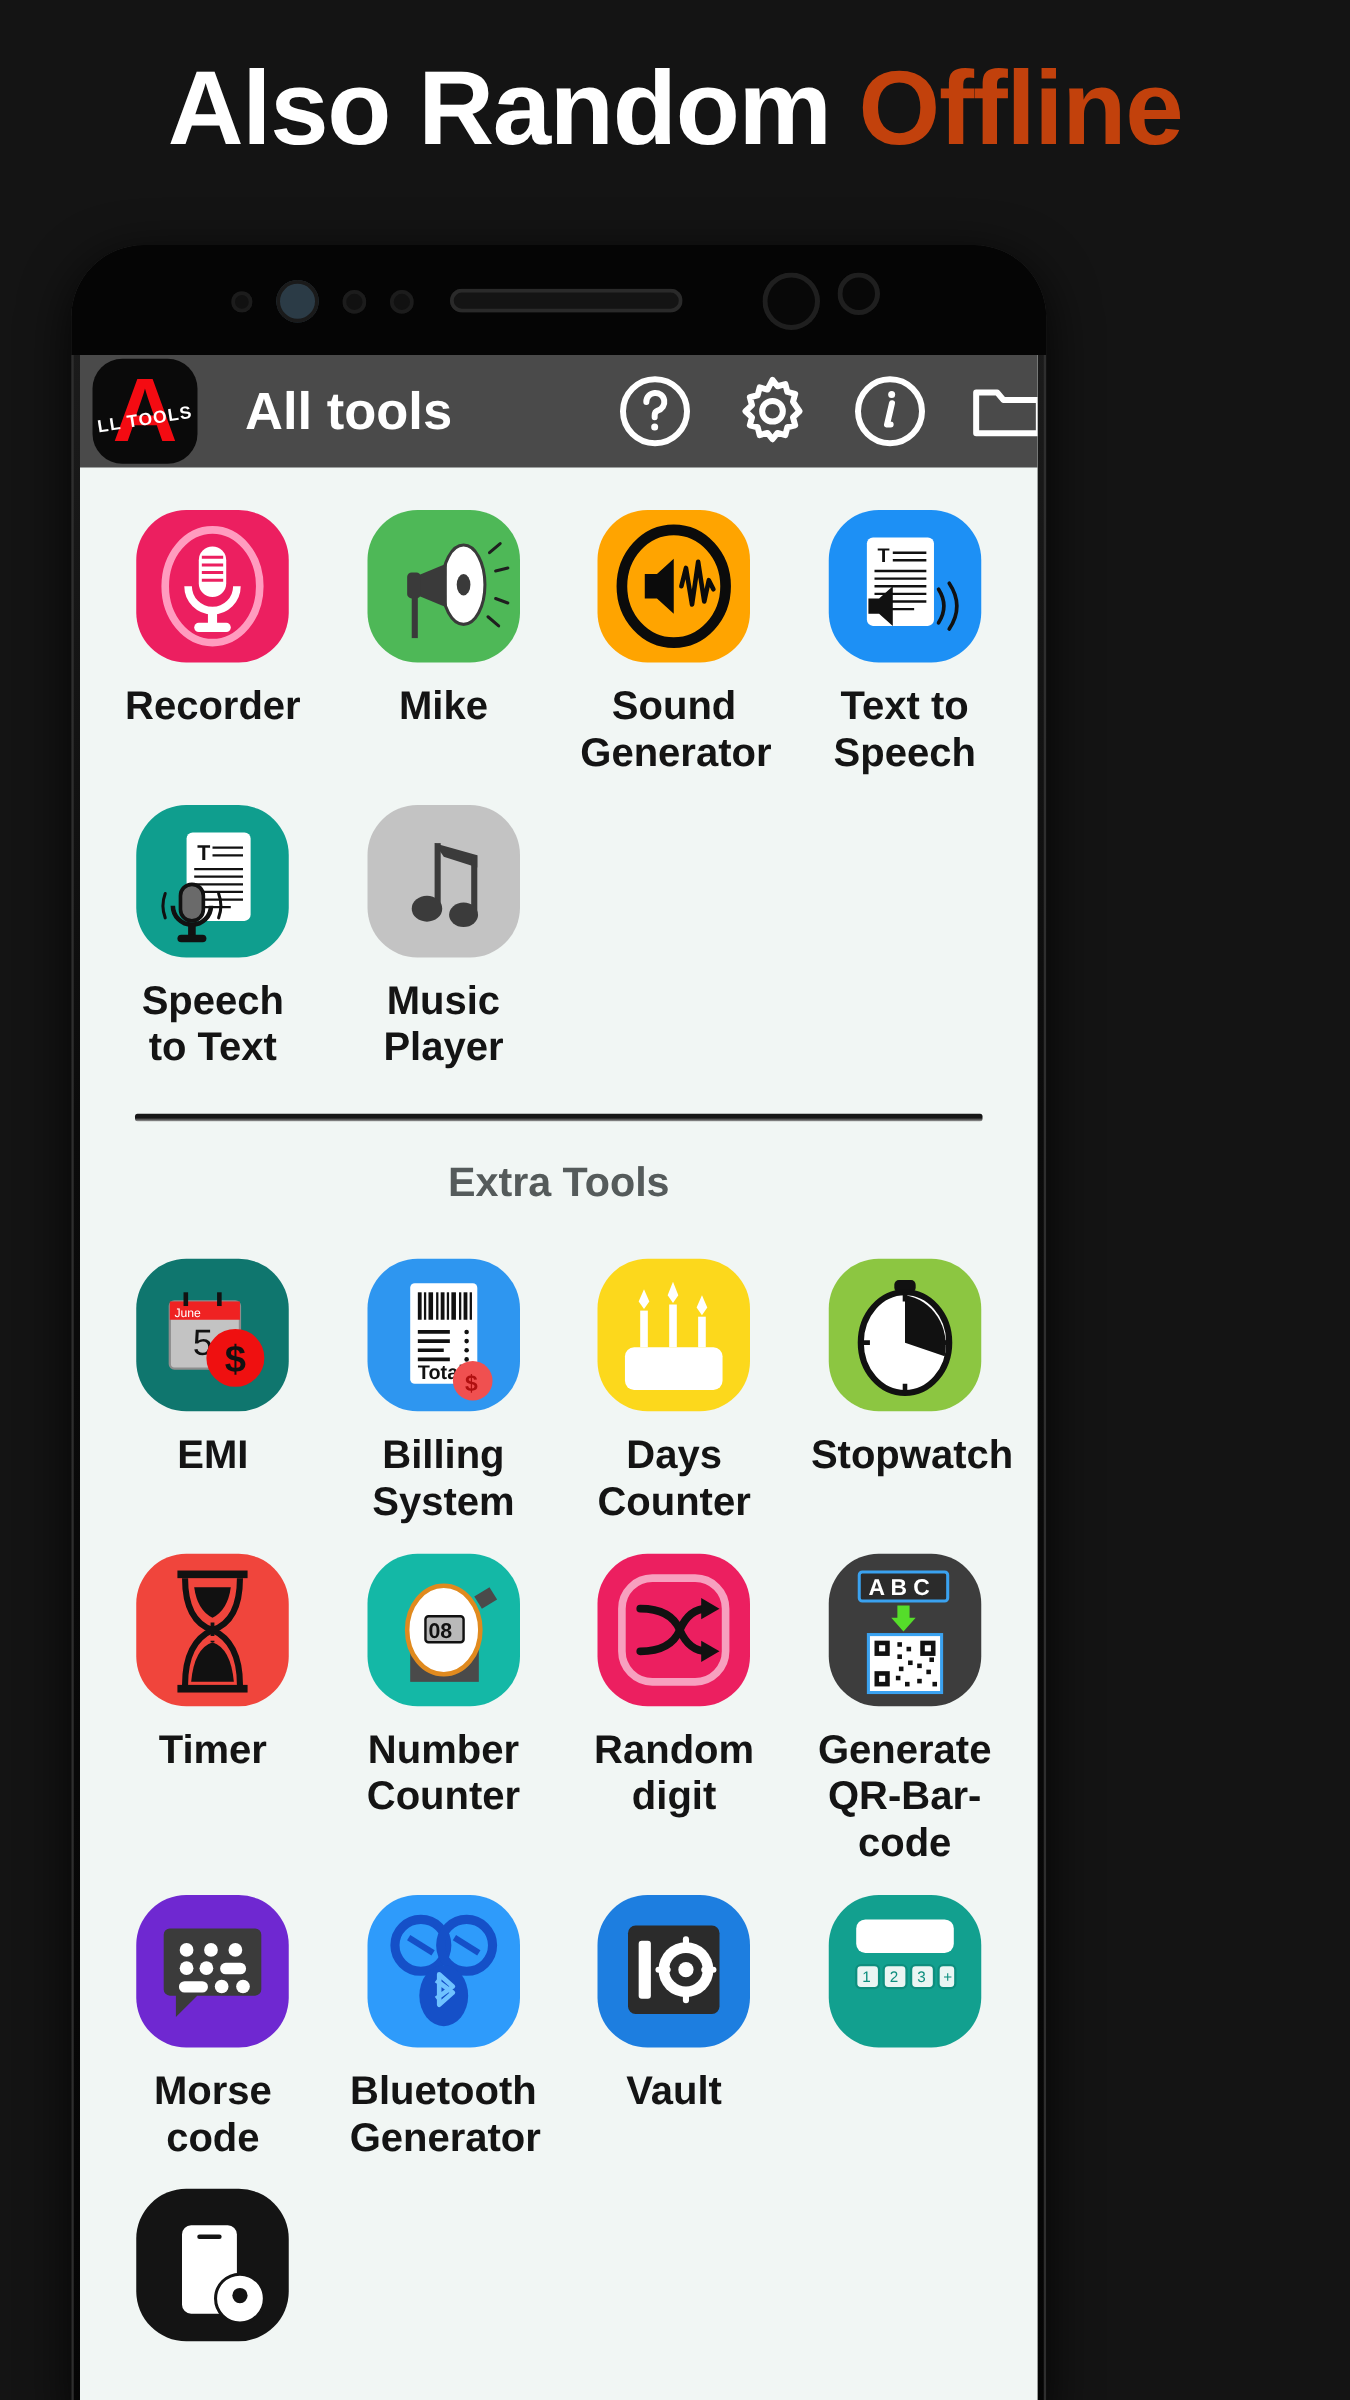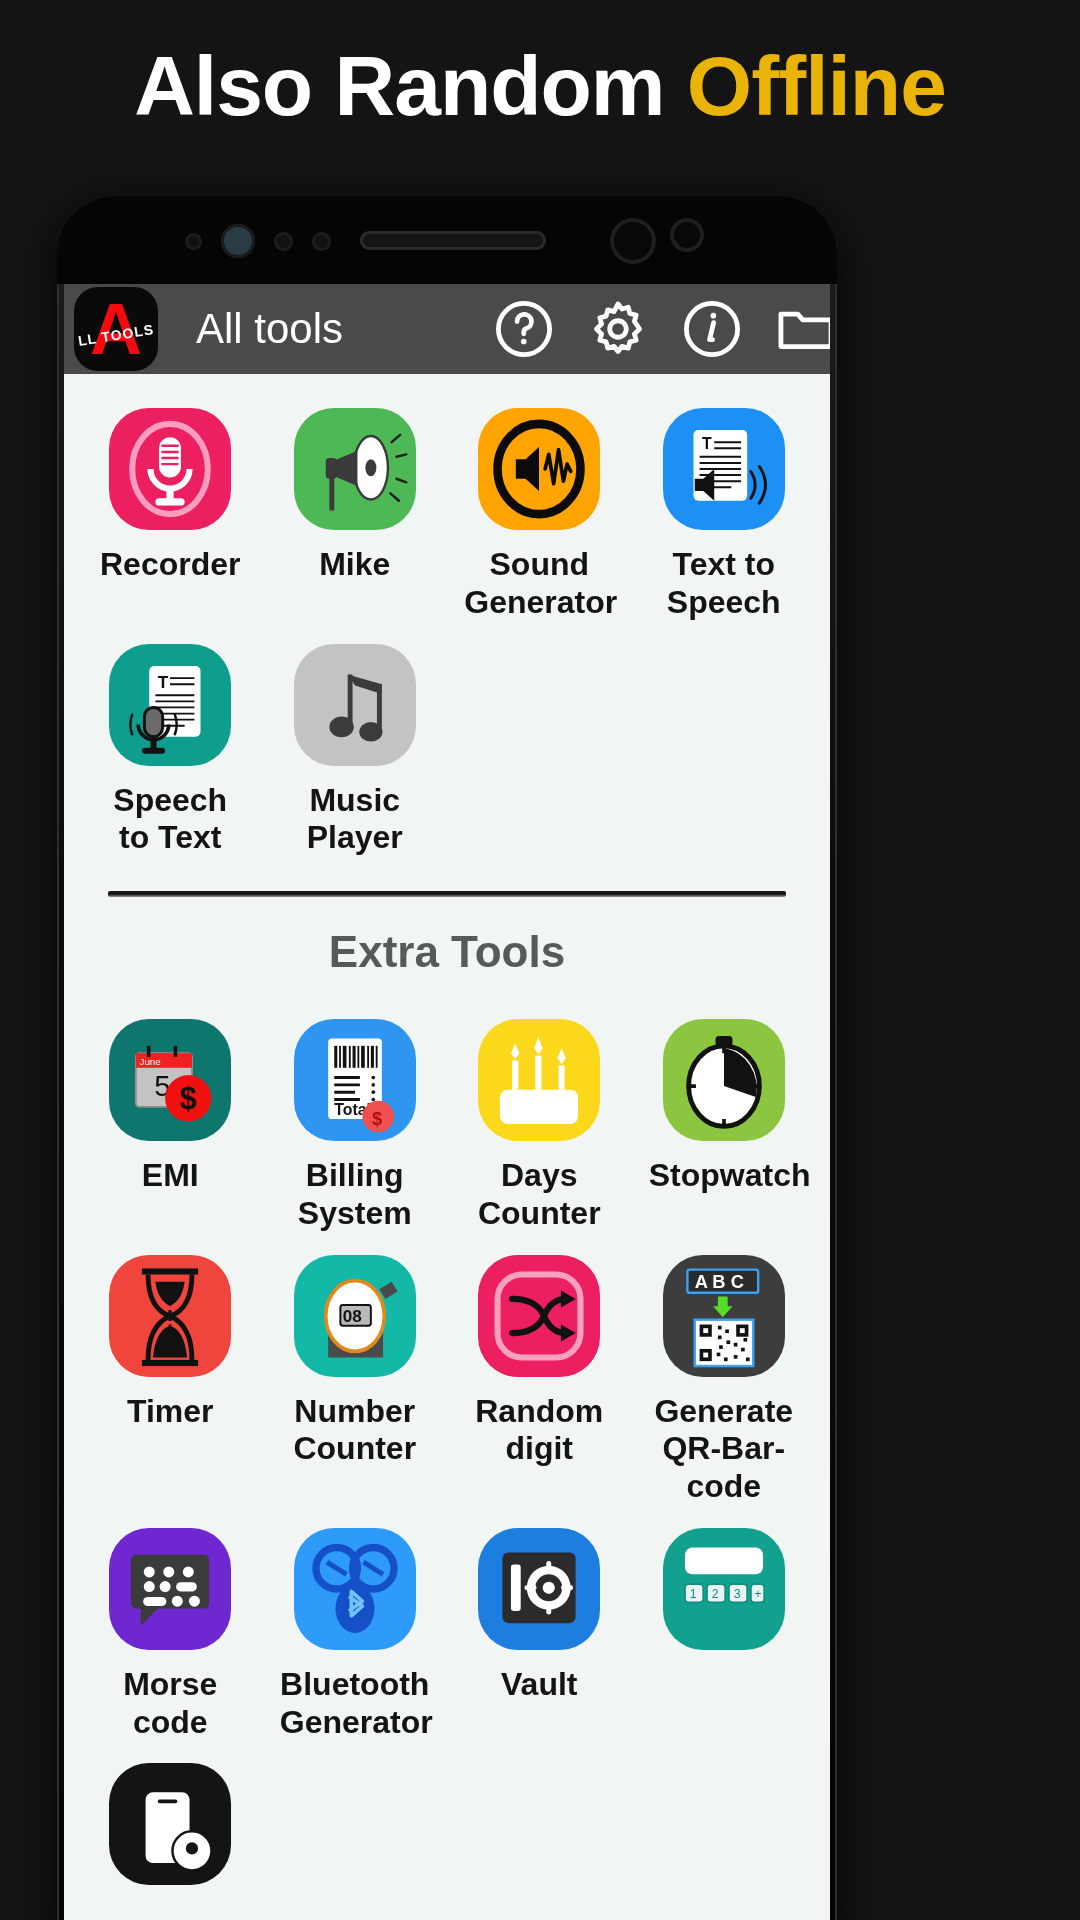--- a/index.html
+++ b/index.html
@@ -11,21 +11,21 @@
   }
   
   .headline {
     position:absolute; top:42px; left:0; width:1080px;
     text-align:center;
     font-size:84px; font-weight:bold; letter-spacing:-1px;
     line-height:1.05;
     white-space:nowrap;
   }
   .headline .w { color:#ffffff; }
-  .headline .y { color:#eab308; }
+  .headline .y { color:#c2410c; }
 
   
   .phone {
     position:absolute; left:57px; top:196px;
     width:780px; height:1740px;
     background:linear-gradient(180deg,#1d1d1d 0%, #0b0b0b 40%, #050505 100%);
     border-radius:58px 58px 0 0;
     box-shadow:0 0 0 2px #2e2e2e inset, 0 10px 40px rgba(0,0,0,.8);
     overflow:hidden;
   }
@@ -71,21 +71,21 @@
     position:absolute; left:50%; top:50%; transform:translate(-50%,-50%);
     font-size:72px; font-weight:bold; color:#f40b12; line-height:1;
     font-family:"Liberation Sans", sans-serif;
   }
   .logo .ll-tools {
     position:absolute; left:50%; top:57%; transform:translate(-50%,-50%) rotate(-9deg);
     font-size:14px; font-weight:bold; color:#fff; letter-spacing:1px;
     white-space:nowrap;
   }
   .appbar-title {
-    color:#ffffff; font-size:42px; font-weight:400;
+    color:#ffffff; font-size:42px; font-weight:700;
     margin-left:38px; letter-spacing:0px;
   }
   .appbar-actions {
     position:absolute; right:-8px; top:0; height:90px;
     display:flex; align-items:center; gap:30px;
   }
   .ic { width:64px; height:64px; display:block; }
 
   
   .scroll { height:1562px; overflow:hidden; background:#f1f6f4; }
@@ -104,21 +104,21 @@
     margin-top:16px; text-align:center;
     font-size:32px; font-weight:bold; color:#141414;
     line-height:1.18; max-width:150px;
   }
   .divider-wrap { padding:34px 44px 0 44px; }
   .divider {
     height:6px; background:linear-gradient(180deg,#171717 0%, #171717 55%, #9a9a9a 100%);
     border-radius:2px;
   }
   .section-title {
-    text-align:center; font-size:44px; font-weight:bold;
+    text-align:center; font-size:33px; font-weight:bold;
     color:#555b5b; margin-top:30px;
   }
 </style>
 </head>
 <body>
 
 <div class="headline">
   <span class="w">Also Random</span>
   <span class="y">Offline</span>
 </div>

